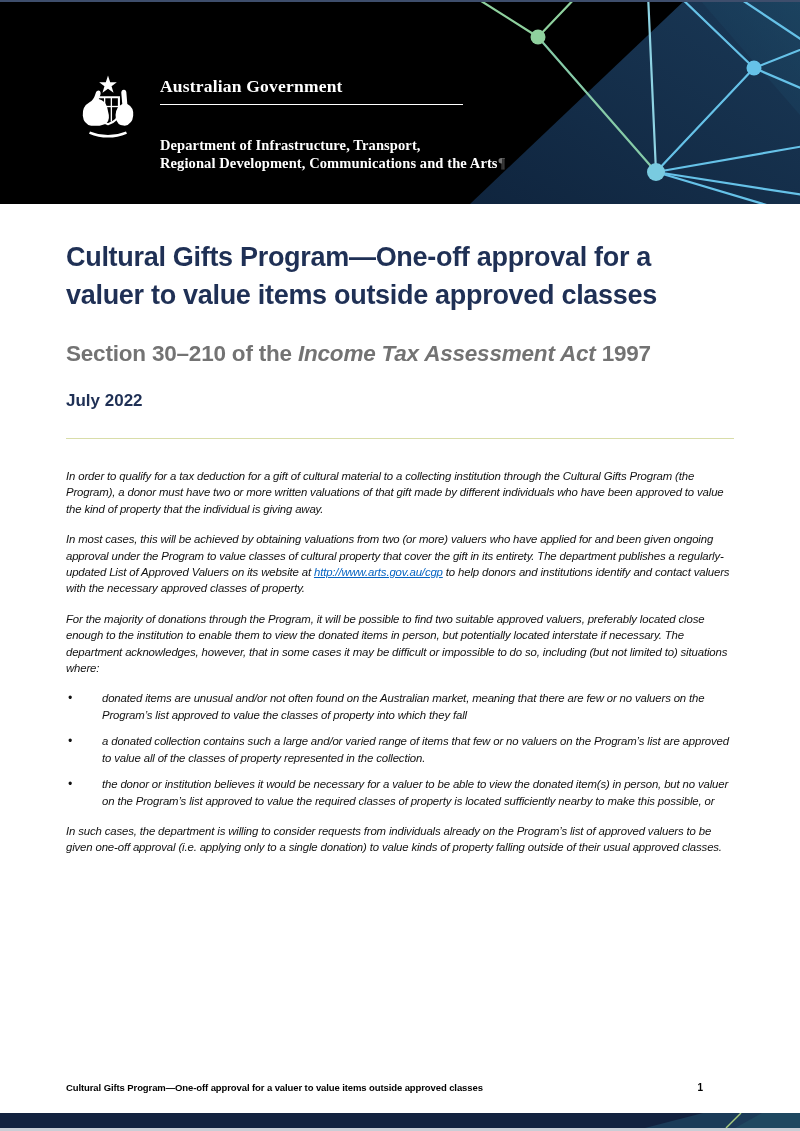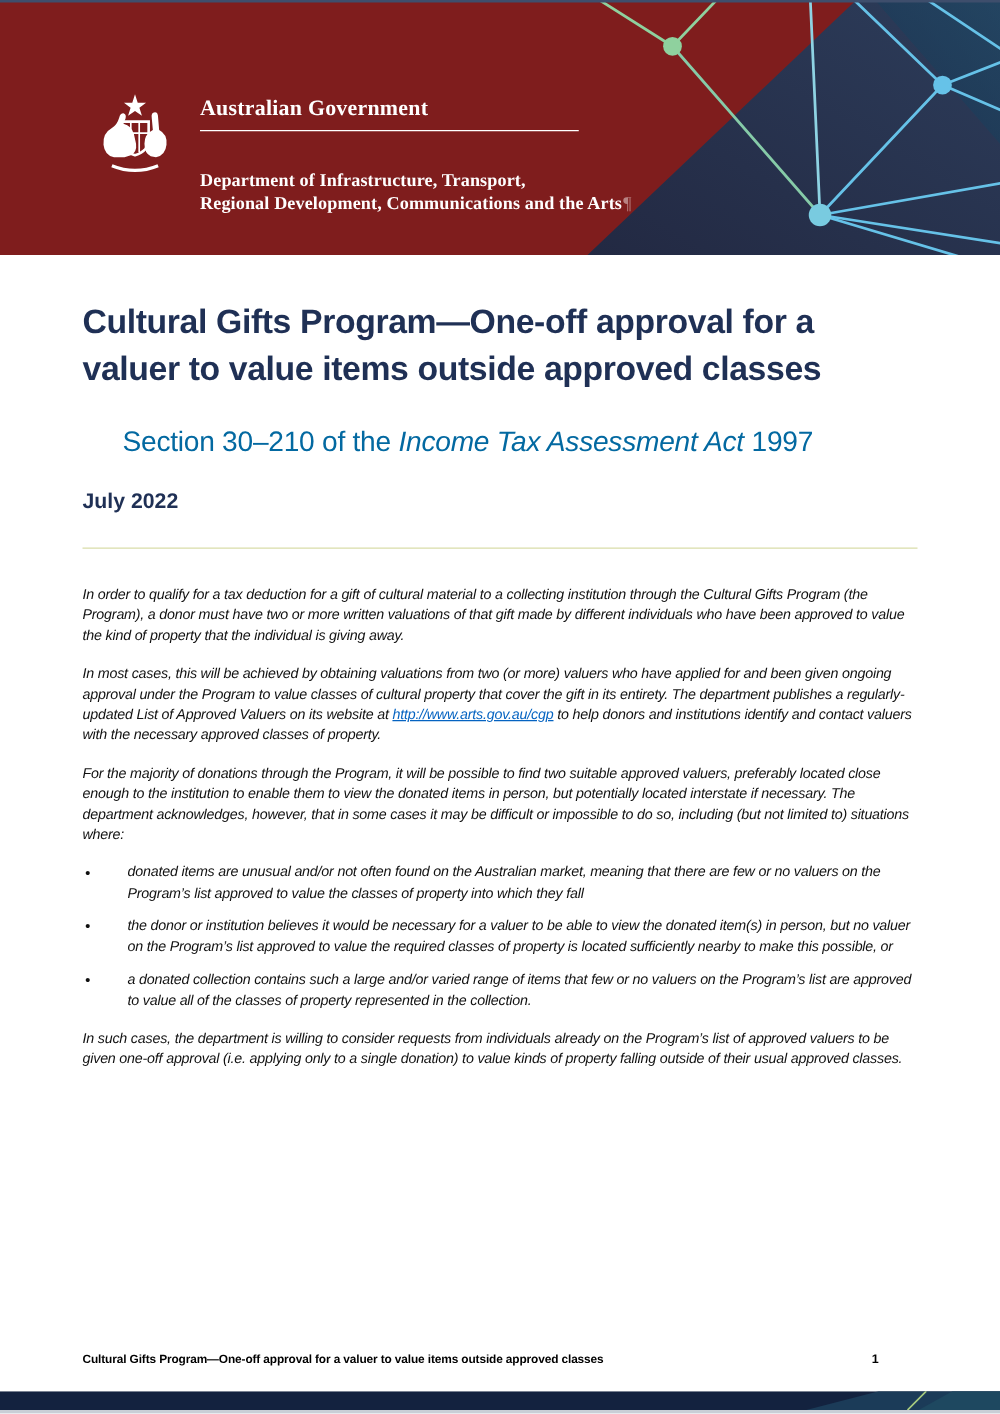--- a/index.html
+++ b/index.html
@@ -7,43 +7,42 @@
   .page {
     position:relative; width:800px; height:1131px; margin:0 auto;
     background:#ffffff; overflow:hidden;
     font-family:"Liberation Sans", sans-serif;
     color:#101010;
   }
 
   
   .banner {
     position:relative; width:800px; height:204px;
-    background:#7f1d1d; overflow:hidden;
+    background:#000000; overflow:hidden;
   }
   .top-edge { position:absolute; top:0; left:0; right:0; height:2px; background:#3E4E6C; }
   .banner-art { position:absolute; top:0; left:0; width:800px; height:204px; display:block; }
 
   .logo-block { position:absolute; left:66px; top:60px; display:flex; align-items:flex-start; }
   .coat-of-arms { width:84px; height:88px; flex:0 0 auto; }
   .logo-text { margin-left:10px; padding-top:16px; font-family:"Liberation Serif", serif; color:#ffffff; }
   .gov-name { font-size:17.5px; font-weight:700; letter-spacing:.2px; }
   .gov-divider { width:303px; height:1px; background:#ffffff; margin:7px 0 6px 0; }
   .dept { font-size:14.5px; font-weight:700; line-height:17.5px; letter-spacing:.1px;margin-top:32px; }
   .pilcrow { color:rgba(255,255,255,.45); font-weight:400; margin-left:1px; }
 
   
   main { padding:34px 66px 0 66px; }
   h1.title {
     color:#1F3055; font-size:27px; font-weight:700;
     line-height:38px; letter-spacing:-0.3px; max-width:700px;
   }
   h2.subtitle {
-    margin-top:27px; color:#0369a1; font-size:22.5px; font-weight:400;
+    margin-top:27px; color:#737373; font-size:22.5px; font-weight:700;
     letter-spacing:-0.2px;
-    margin-left:32px;
   }
   h2.subtitle em { font-style:italic; }
   .doc-date { margin-top:24px; color:#1F3055; font-size:17px; font-weight:700; }
   hr.rule { border:none; border-top:1.5px solid #D9DDA9; margin:27px 0 29px 0; }
 
   p.body, li {
     font-size:11.4px; line-height:16.4px; letter-spacing:-0.15px; color:#101010;font-style:italic;
   }
   p.body { margin-bottom:14px; }
   a.doc-link { color:#0563C1; text-decoration:underline; }
@@ -147,22 +146,22 @@
     <p class="body">In order to qualify for a tax deduction for a gift of cultural material to a collecting institution through the Cultural Gifts Program (the Program), a donor must have two or more written valuations of that gift made by different individuals who have been approved to value the kind of property that the individual is giving away.</p>
 
     <p class="body">
       <span>In most cases, this will be achieved by obtaining valuations from two (or more) valuers who have applied for and been given ongoing approval under the Program to value classes of cultural property that cover the gift in its entirety. The department publishes a regularly-updated List of Approved Valuers on its website at </span><a class="doc-link" href="#">http://www.arts.gov.au/cgp</a><span> to help donors and institutions identify and contact valuers with the necessary approved classes of property.</span>
     </p>
 
     <p class="body">For the majority of donations through the Program, it will be possible to find two suitable approved valuers, preferably located close enough to the institution to enable them to view the donated items in person, but potentially located interstate if necessary. The department acknowledges, however, that in some cases it may be difficult or impossible to do so, including (but not limited to) situations where:</p>
 
     <ul class="bullets">
       <li>donated items are unusual and/or not often found on the Australian market, meaning that there are few or no valuers on the Program’s list approved to value the classes of property into which they fall</li>
+      <li>a donated collection contains such a large and/or varied range of items that few or no valuers on the Program’s list are approved to value all of the classes of property represented in the collection.</li>
       <li>the donor or institution believes it would be necessary for a valuer to be able to view the donated item(s) in person, but no valuer on the Program’s list approved to value the required classes of property is located sufficiently nearby to make this possible, or</li>
-      <li>a donated collection contains such a large and/or varied range of items that few or no valuers on the Program’s list are approved to value all of the classes of property represented in the collection.</li>
     </ul>
 
     <p class="body">In such cases, the department is willing to consider requests from individuals already on the Program’s list of approved valuers to be given one-off approval (i.e. applying only to a single donation) to value kinds of property falling outside of their usual approved classes.</p>
   </main>
 
   <div class="footer-row">
     <span class="footer-title">Cultural Gifts Program—One-off approval for a valuer to value items outside approved classes</span>
     <span class="footer-page">1</span>
   </div>
 

